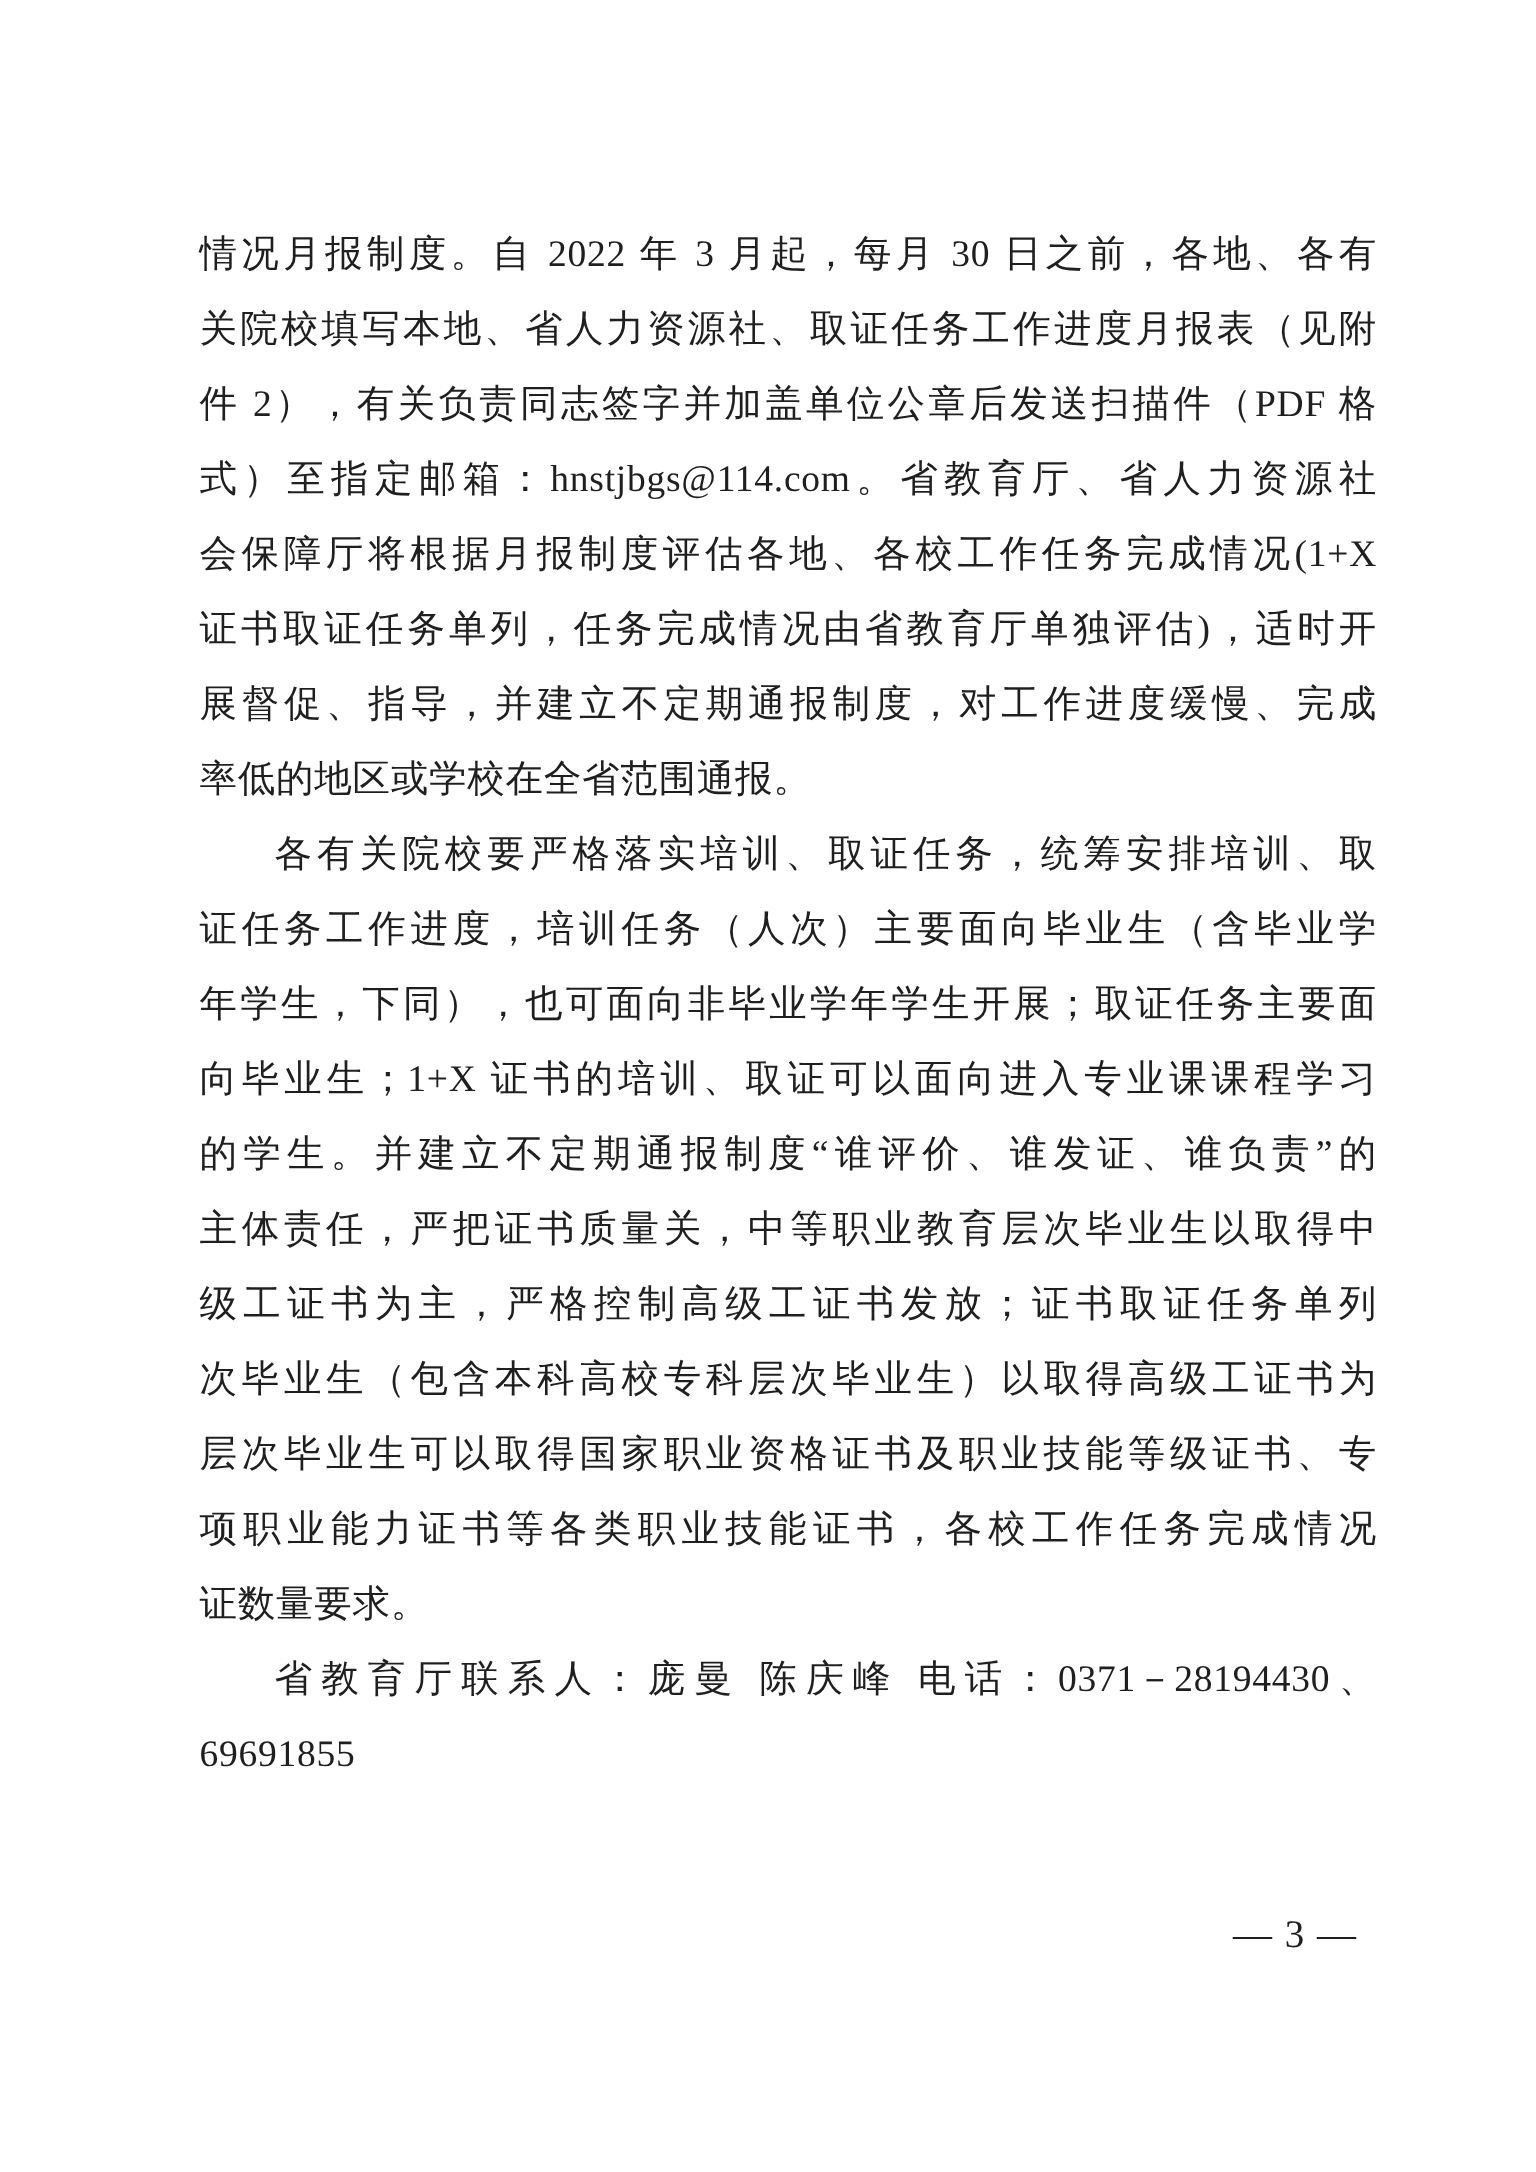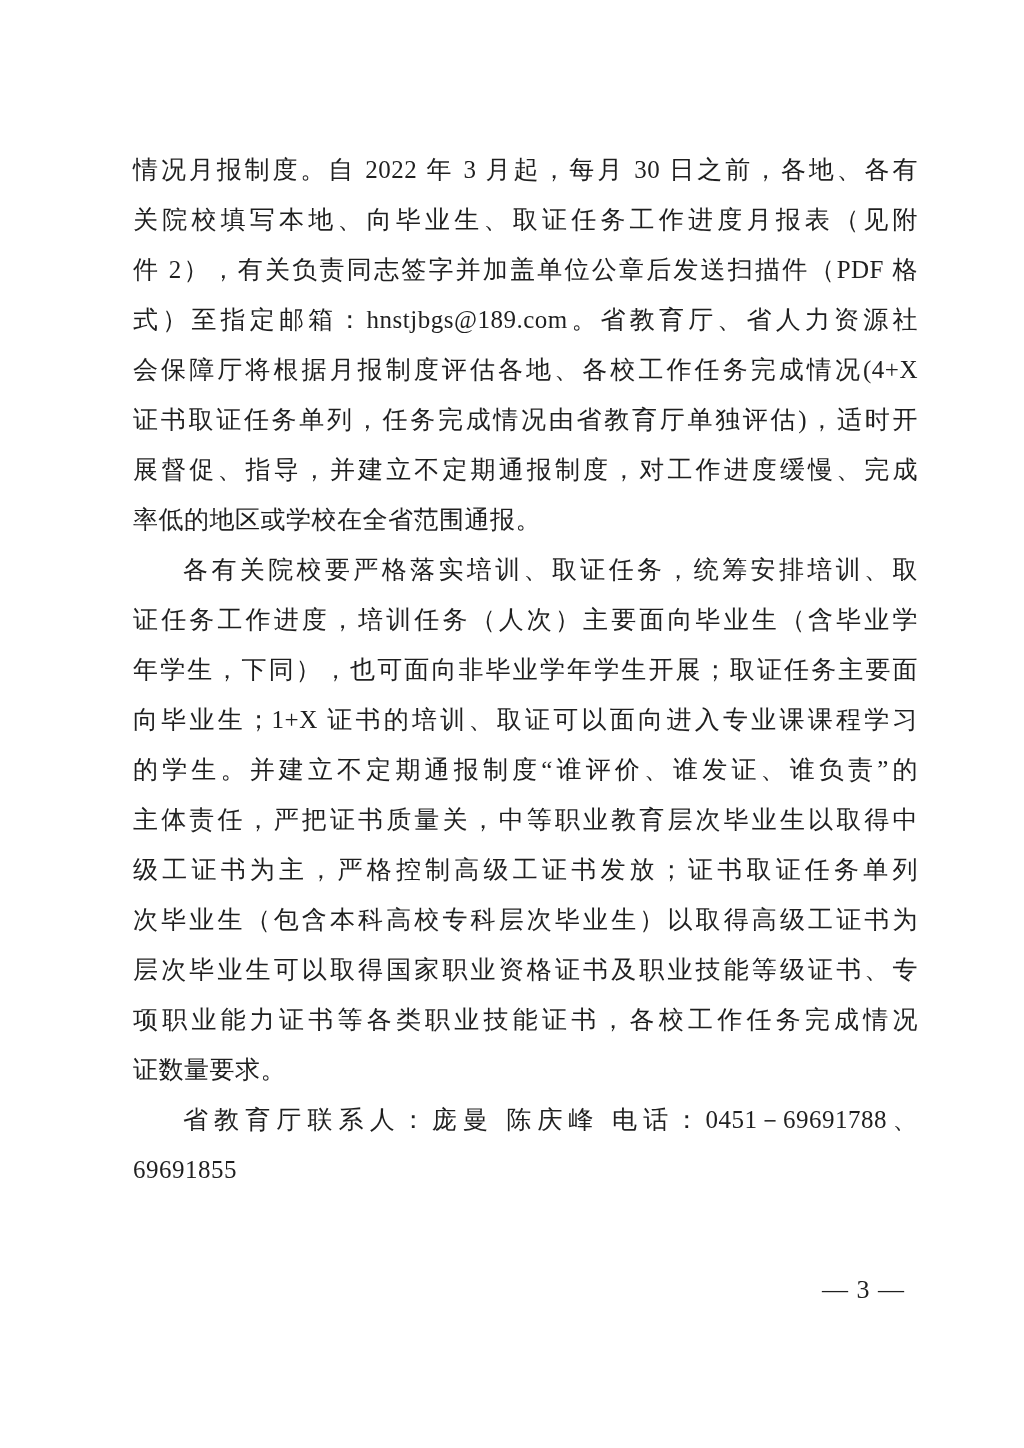--- a/index.html
+++ b/index.html
@@ -58,40 +58,40 @@
     letter-spacing: 1px;
   }
 </style>
 </head>
 <body>
 
 <div class="page">
   <div class="doc-body">
       <div class="paragraph">
         <div class="line j">情况月报制度。自 2022 年 3 月起，每月 30 日之前，各地、各有</div>
-        <div class="line j">关院校填写本地、向毕业生、取证任务工作进度月报表（见附</div>
+        <div class="line j">关院校填写本地、省人力资源社、取证任务工作进度月报表（见附</div>
         <div class="line j">件 2），有关负责同志签字并加盖单位公章后发送扫描件（PDF 格</div>
-        <div class="line j">式）至指定邮箱：hnstjbgs@189.com。省教育厅、省人力资源社</div>
-        <div class="line j">会保障厅将根据月报制度评估各地、各校工作任务完成情况(4+X</div>
+        <div class="line j">式）至指定邮箱：hnstjbgs@114.com。省教育厅、省人力资源社</div>
+        <div class="line j">会保障厅将根据月报制度评估各地、各校工作任务完成情况(1+X</div>
         <div class="line j">证书取证任务单列，任务完成情况由省教育厅单独评估)，适时开</div>
         <div class="line j">展督促、指导，并建立不定期通报制度，对工作进度缓慢、完成</div>
         <div class="line last">率低的地区或学校在全省范围通报。</div>
       </div>
       <div class="paragraph">
         <div class="line j indent">各有关院校要严格落实培训、取证任务，统筹安排培训、取</div>
         <div class="line j">证任务工作进度，培训任务（人次）主要面向毕业生（含毕业学</div>
         <div class="line j">年学生，下同），也可面向非毕业学年学生开展；取证任务主要面</div>
         <div class="line j">向毕业生；1+X 证书的培训、取证可以面向进入专业课课程学习</div>
         <div class="line j">的学生。并建立不定期通报制度“谁评价、谁发证、谁负责”的</div>
         <div class="line j">主体责任，严把证书质量关，中等职业教育层次毕业生以取得中</div>
         <div class="line j">级工证书为主，严格控制高级工证书发放；证书取证任务单列</div>
         <div class="line j">次毕业生（包含本科高校专科层次毕业生）以取得高级工证书为</div>
         <div class="line j">层次毕业生可以取得国家职业资格证书及职业技能等级证书、专</div>
         <div class="line j">项职业能力证书等各类职业技能证书，各校工作任务完成情况</div>
         <div class="line last">证数量要求。</div>
       </div>
       <div class="paragraph">
-        <div class="line j indent">省教育厅联系人：庞曼 陈庆峰 电话：0451－69691788、</div>
+        <div class="line j indent">省教育厅联系人：庞曼 陈庆峰 电话：0371－28194430、</div>
         <div class="line last">69691855</div>
       </div>
     </div>
   <div class="page-footer">— 3 —</div>
 </div>
 
 </body></html>

